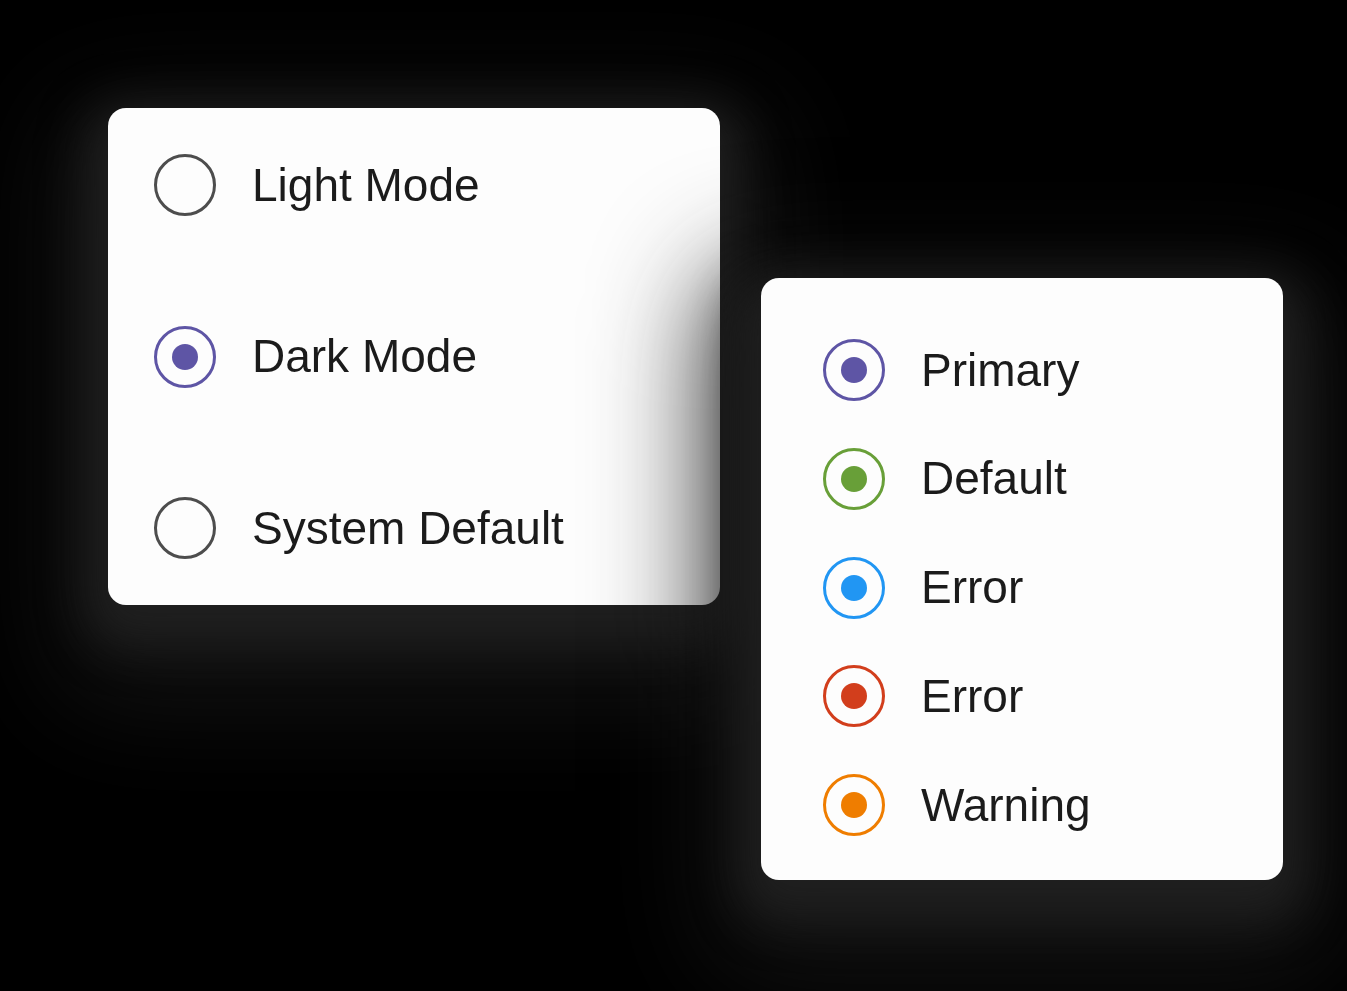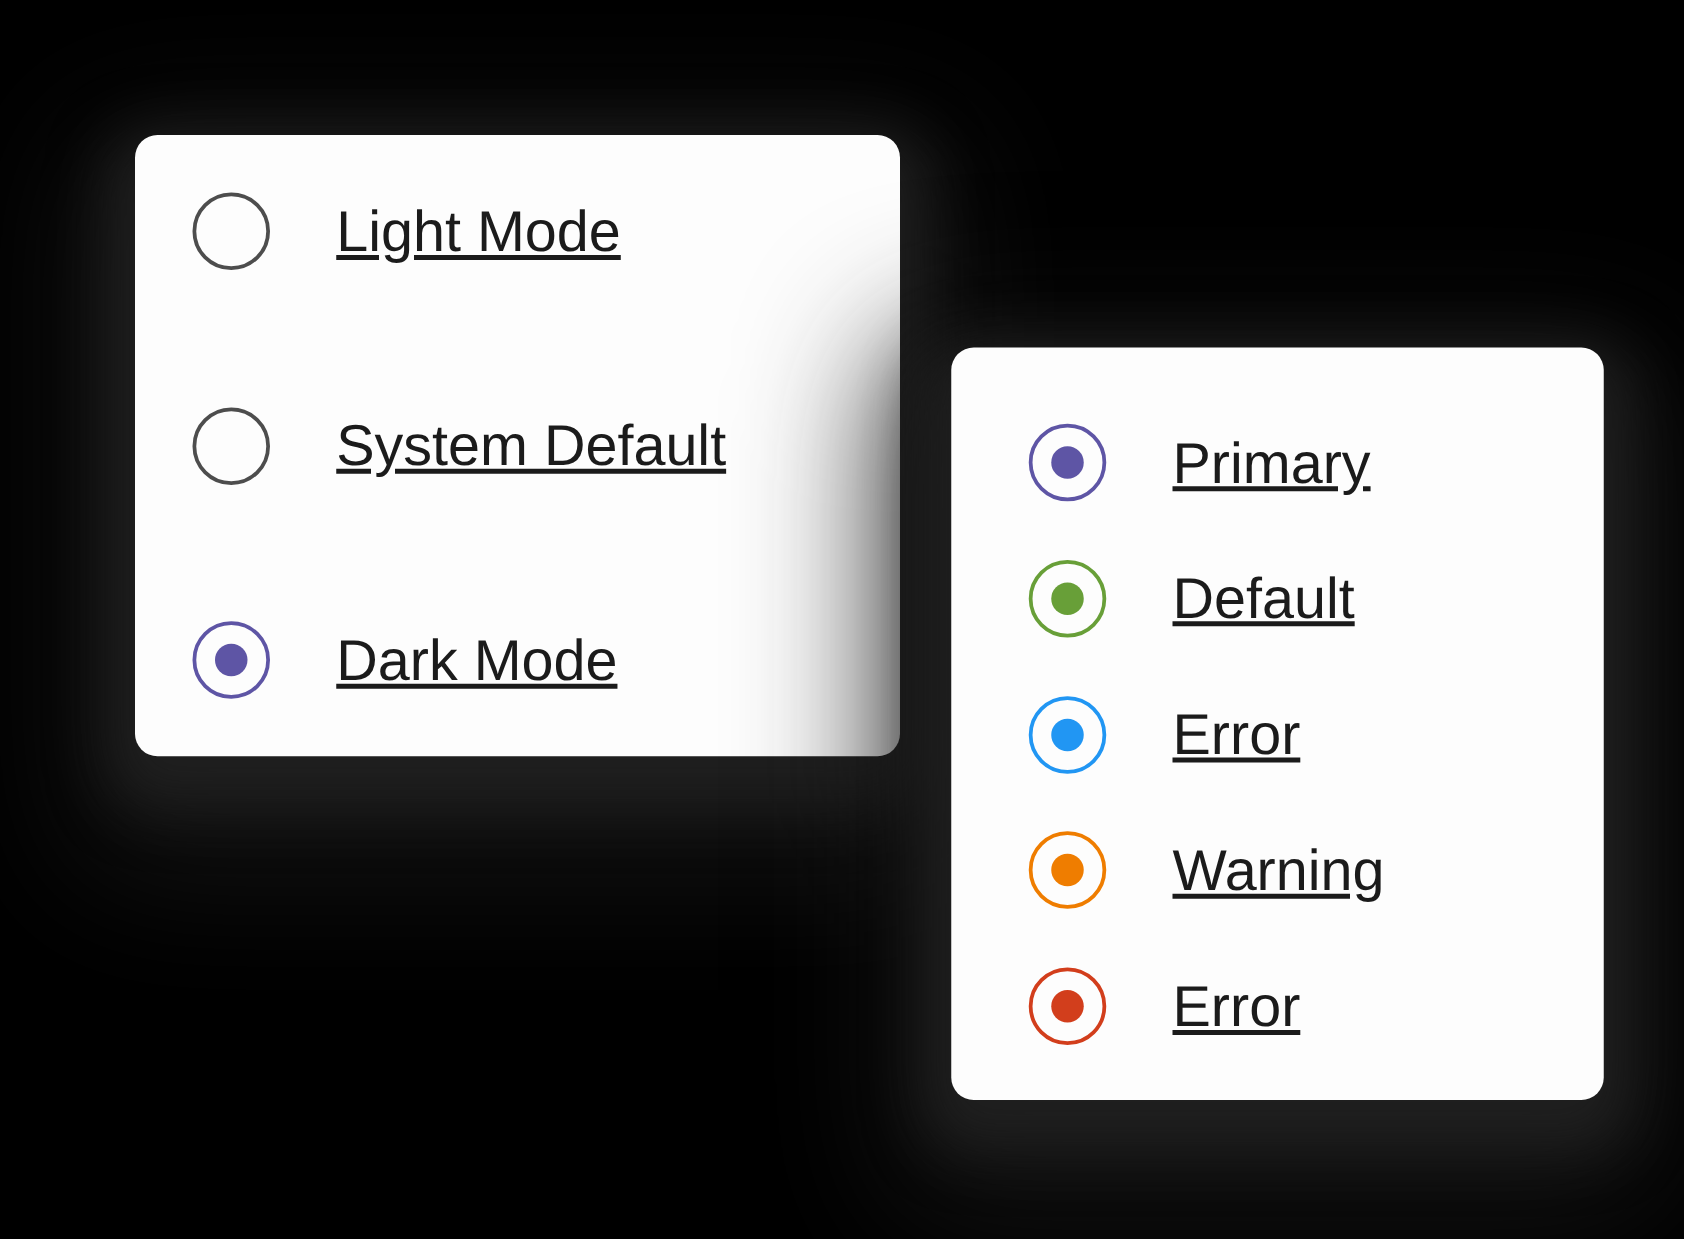--- a/index.html
+++ b/index.html
@@ -63,46 +63,45 @@
   }
   .radio-dot {
     position: absolute;
     inset: 0;
     margin: auto;
     width: 26px;
     height: 26px;
     border-radius: 50%;
   }
   .radio-label {
-    margin-left: 53px;
+    margin-left: 36px;
     font-size: 46px;
     line-height: 1.1;
     color: var(--text);
     white-space: nowrap;
-    text-decoration: underline;
   }
 </style>
 </head>
 <body>
 
 <div class="canvas">
   <section class="card theme-card">
       <div class="radio-row">
         <span class="radio-ring" style="border-color: rgb(77, 77, 77);"></span>
         <span class="radio-label">Light Mode</span>
       </div>
       <div class="radio-row">
-        <span class="radio-ring" style="border-color: rgb(77, 77, 77);"></span>
-        <span class="radio-label">System Default</span>
-      </div>
-      <div class="radio-row">
         <span class="radio-ring" style="border-color: rgb(94, 85, 165);">
           <span class="radio-dot" style="background: rgb(94, 85, 165);"></span>
         </span>
         <span class="radio-label">Dark Mode</span>
+      </div>
+      <div class="radio-row">
+        <span class="radio-ring" style="border-color: rgb(77, 77, 77);"></span>
+        <span class="radio-label">System Default</span>
       </div>
     </section>
   <section class="card status-card">
       <div class="radio-row">
         <span class="radio-ring" style="border-color: rgb(94, 85, 165);">
           <span class="radio-dot" style="background: rgb(94, 85, 165);"></span>
         </span>
         <span class="radio-label">Primary</span>
       </div>
       <div class="radio-row">
@@ -111,25 +110,25 @@
         </span>
         <span class="radio-label">Default</span>
       </div>
       <div class="radio-row">
         <span class="radio-ring" style="border-color: rgb(33, 150, 243);">
           <span class="radio-dot" style="background: rgb(33, 150, 243);"></span>
         </span>
         <span class="radio-label">Error</span>
       </div>
       <div class="radio-row">
+        <span class="radio-ring" style="border-color: rgb(210, 62, 28);">
+          <span class="radio-dot" style="background: rgb(210, 62, 28);"></span>
+        </span>
+        <span class="radio-label">Error</span>
+      </div>
+      <div class="radio-row">
         <span class="radio-ring" style="border-color: rgb(239, 125, 0);">
           <span class="radio-dot" style="background: rgb(239, 125, 0);"></span>
         </span>
         <span class="radio-label">Warning</span>
       </div>
-      <div class="radio-row">
-        <span class="radio-ring" style="border-color: rgb(210, 62, 28);">
-          <span class="radio-dot" style="background: rgb(210, 62, 28);"></span>
-        </span>
-        <span class="radio-label">Error</span>
-      </div>
     </section>
 </div>
 
 </body></html>

